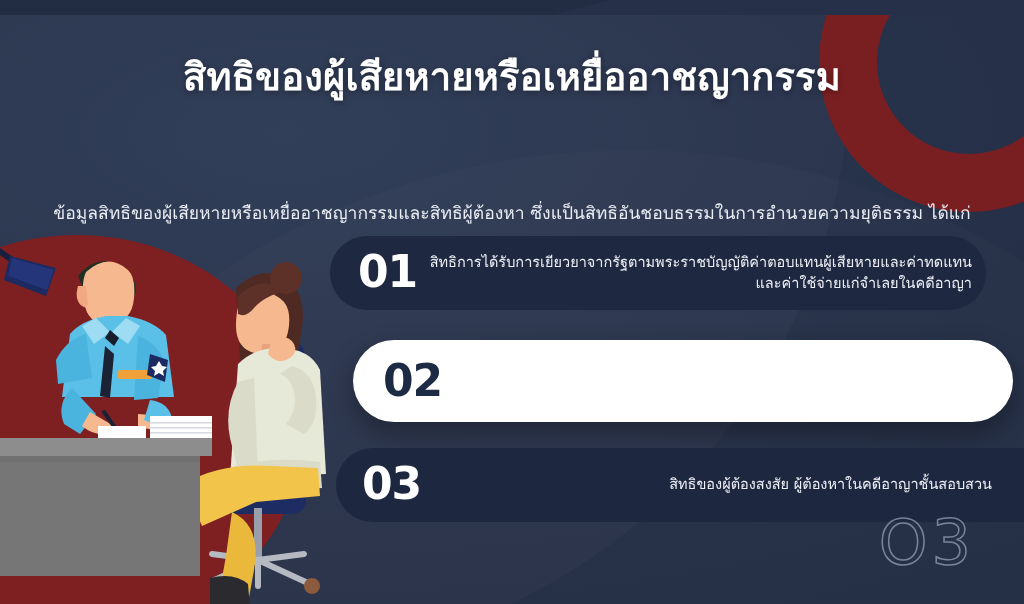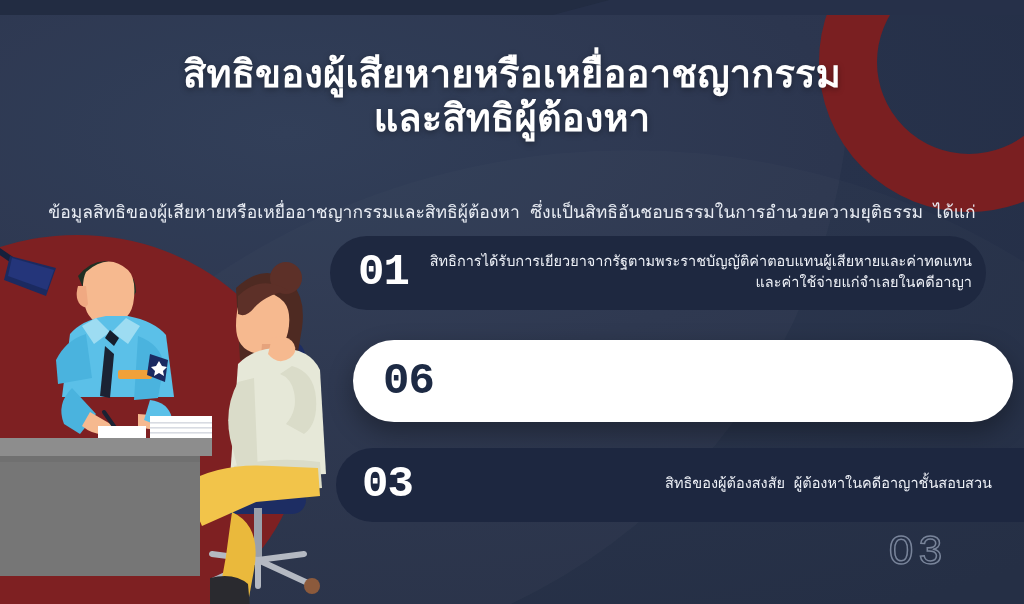--- a/index.html
+++ b/index.html
@@ -4,21 +4,21 @@
 <style>
   * { margin:0; padding:0; box-sizing:border-box; }
   html,body { background:#11182a; }
   body {
     width:1024px; height:604px; position:relative; overflow:hidden;
     font-family:"DejaVu Sans","Liberation Sans",sans-serif;
     background:#26314a;
   }
 
   
-  .stage{position:absolute;inset:0;overflow:hidden;background:#3b82f6;font-family:Liberation Mono, monospace;}
+  .stage{position:absolute;inset:0;overflow:hidden;background:#3b82f6;}
   .bg-base{
     position:absolute;inset:0;
     background:
       radial-gradient(120% 90% at 28% 22%, #2e3b55 0%, #27324b 45%, #222c43 100%);
   }
   .bg-arc{
     position:absolute;left:-330px;top:-520px;width:1180px;height:1180px;
     border-radius:50%;
     background:transparent;
     box-shadow:inset 0 0 0 2000px rgba(255,255,255,0.022);
@@ -110,22 +110,22 @@
   #row2 .desc{position:absolute;left:98px;top:18px;width:548px;}
 
   
   #row3{left:336px;top:212px;width:688px;height:74px;}
   #row3 .pill{left:0;top:0;width:688px;height:74px;border-radius:42px 0 0 42px;}
   #row3 .num{position:absolute;left:26px;top:14px;}
   #row3 .desc{position:absolute;left:96px;top:26px;width:560px;}
 
   
   .watermark{
-    position:absolute;right:77px;bottom:30px;
-    font-size:42px;font-weight:normal;line-height:1;
+    position:absolute;right:49px;bottom:30px;
+    font-size:62px;font-weight:normal;line-height:1;
     color:transparent;
     -webkit-text-stroke:1.5px rgba(190,203,224,.55);
     letter-spacing:4px;
     z-index:46;
   }
 </style>
 </head>
 <body>
 
 <div class="stage">
@@ -232,35 +232,34 @@
         <rect x="-40" y="226" width="240" height="120" fill="#767676"></rect>
         <rect x="-40" y="226" width="240" height="6" fill="#6d6d6d" opacity=".6"></rect>
       </g>
 
       <rect x="-40" y="346" width="250" height="40" fill="#7e2022"></rect>
     </g>
   </svg>
 
   <div class="title">
     <span>สิทธิของผู้เสียหายหรือเหยื่ออาชญากรรม</span>
-    <span class="ln2">และสิทธิผู้ต้องหา</span>
   </div>
   <div class="subtitle">ข้อมูลสิทธิของผู้เสียหายหรือเหยื่ออาชญากรรมและสิทธิผู้ต้องหา ซึ่งแป็นสิทธิอันชอบธรรมในการอำนวยความยุติธรรม ได้แก่</div>
 
   <div class="list">
 
     <div class="row" id="row1">
       <div class="pill pill-dark"></div>
       <div class="num num-light">01</div>
       <div class="desc desc-light">สิทธิการได้รับการเยียวยาจากรัฐตามพระราชบัญญัติค่าตอบแทนผู้เสียหายและค่าทดแทนและค่าใช้จ่ายแก่จำเลยในคดีอาญา</div>
     </div>
 
     <div class="row" id="row2">
       <div class="pill pill-white"></div>
-      <div class="num num-dark">06</div>
+      <div class="num num-dark">02</div>
     </div>
 
     <div class="row" id="row3">
       <div class="pill pill-dark soft"></div>
       <div class="num num-light">03</div>
       <div class="desc desc-light">สิทธิของผู้ต้องสงสัย ผู้ต้องหาในคดีอาญาชั้นสอบสวน</div>
     </div>
 
   </div>
 

